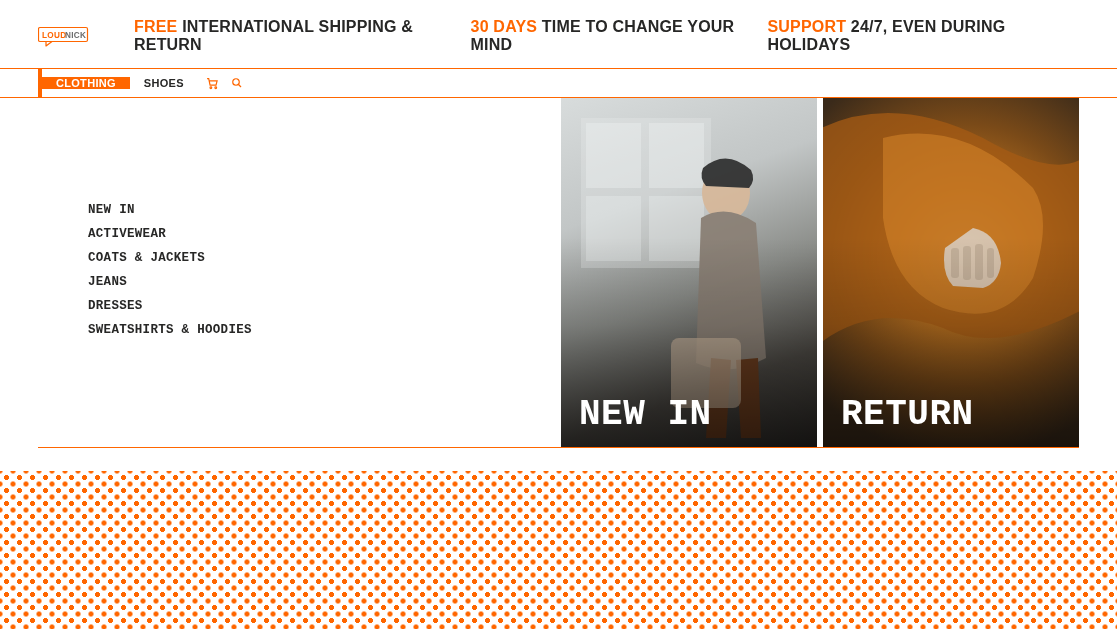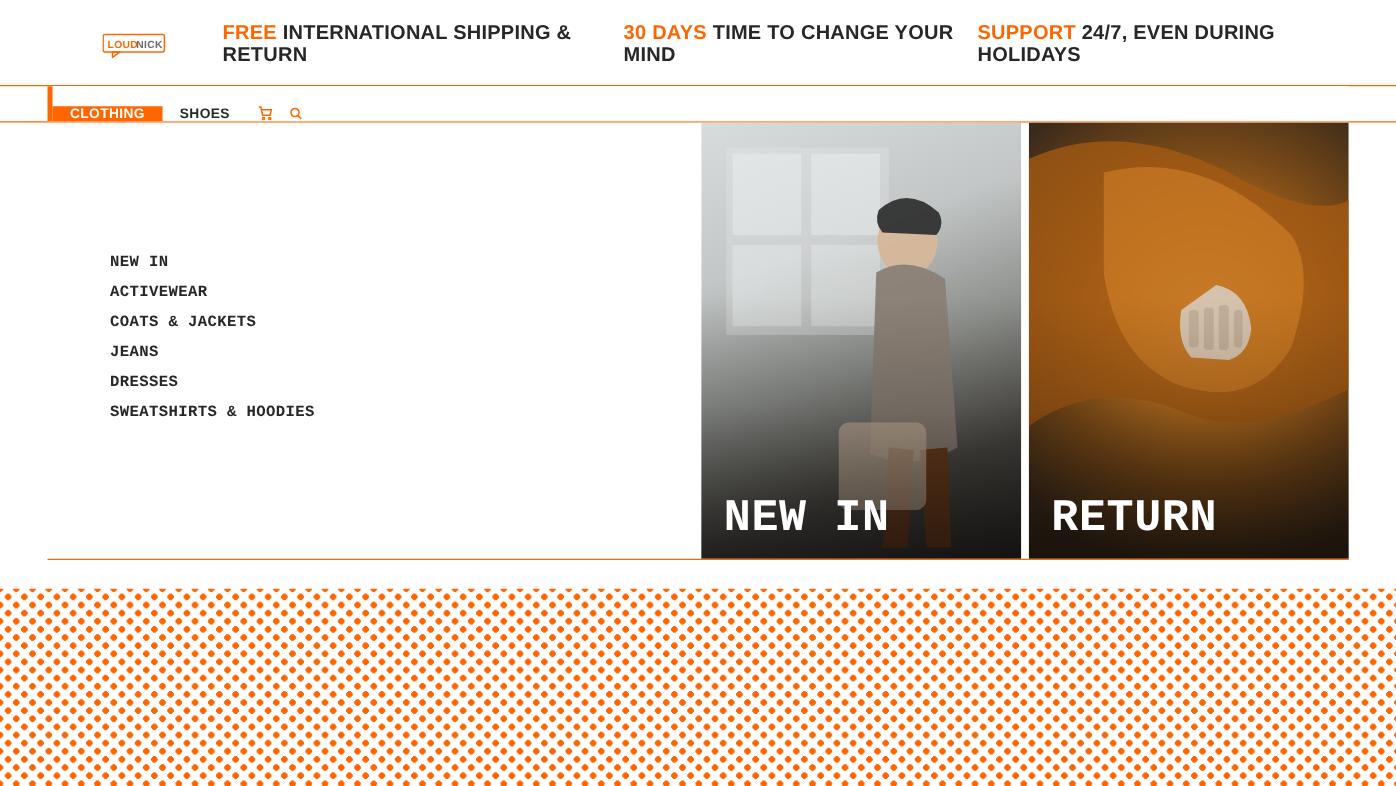--- a/index.html
+++ b/index.html
@@ -13,21 +13,20 @@
   }
   .container {
     width: 100%;
     padding: 0 38px;
   }
   
   .promo-bar {
     display: flex;
     align-items: center;
     padding: 18px 0 14px;
-    margin-left: 44px;
   }
   .logo {
     flex: 0 0 auto;
     margin-right: 40px;
   }
   .logo svg { display: block; }
   .promos {
     flex: 1;
     display: flex;
     justify-content: space-around;
@@ -41,21 +40,21 @@
     font-stretch: condensed;
   }
   .promo .accent { color: #ff6600; }
   
   .nav-wrap {
     border-top: 1.5px solid #ff6600;
     border-bottom: 1.5px solid #ff6600;
   }
   .nav {
     display: flex;
-    align-items: flex-end;
+    align-items: center;
     background: #fff;
     border-left: 4px solid #ff6600;
     height: 28px;
   }
   .nav-item {
     display: flex;
     align-items: center;
     padding: 0 14px;
     font-size: 11px;
     font-weight: 700;

